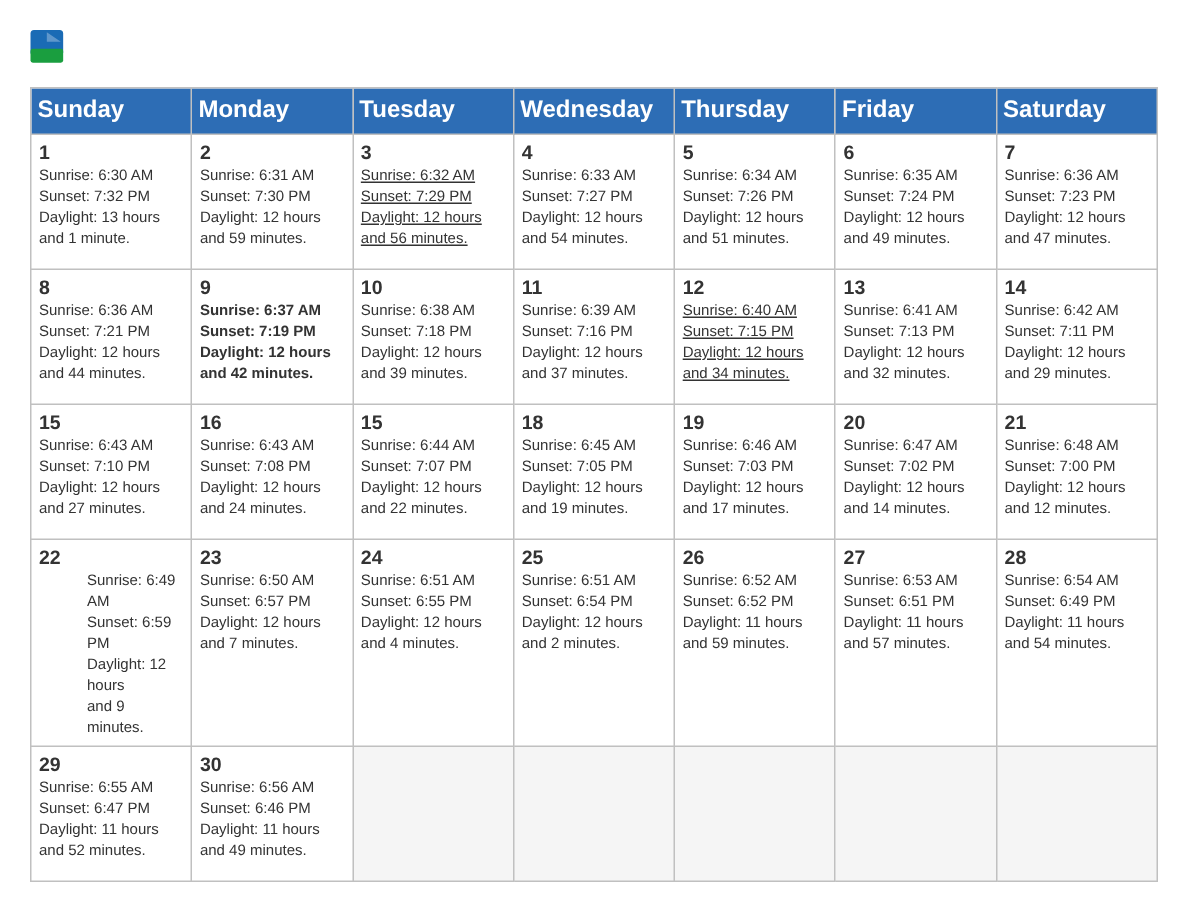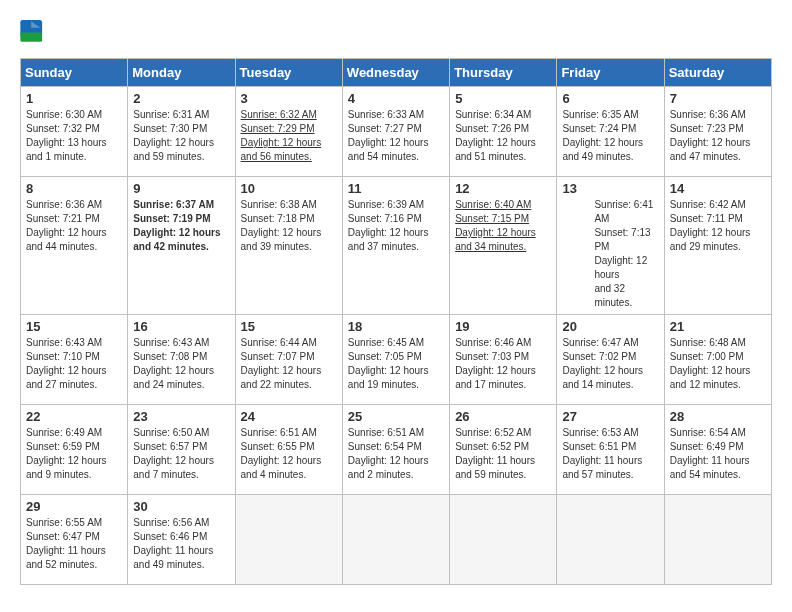--- a/index.html
+++ b/index.html
@@ -47,21 +47,21 @@
       color: #555;
     }
     table {
       width: 100%;
       border-collapse: collapse;
       table-layout: fixed;
     }
     th {
       background-color: #2d6db5;
       color: #fff;
-      font-size: 13px;
+      font-size: 16px;
       font-weight: bold;
       padding: 6px 4px;
       text-align: left;
       border: 1px solid #c0c0c0;
     }
     td {
       border: 1px solid #c0c0c0;
       vertical-align: top;
       padding: 4px 5px;
       font-size: 10.5px;
@@ -199,21 +199,21 @@
         </td>
         <td>
           <span class="day-num">12</span>
           <div class="day-info" style="white-space: pre-line; text-decoration: underline;">Sunrise: 6:40 AM
 Sunset: 7:15 PM
 Daylight: 12 hours
 and 34 minutes.</div>
         </td>
         <td>
           <span class="day-num">13</span>
-          <div class="day-info" style="white-space: pre-line; margin-left: 32px;">Sunrise: 6:41 AM
+          <div class="day-info" style="white-space: pre-line;">Sunrise: 6:41 AM
 Sunset: 7:13 PM
 Daylight: 12 hours
 and 32 minutes.</div>
         </td>
         <td>
           <span class="day-num">14</span>
           <div class="day-info" style="white-space: pre-line;">Sunrise: 6:42 AM
 Sunset: 7:11 PM
 Daylight: 12 hours
 and 29 minutes.</div>
@@ -266,21 +266,21 @@
           <span class="day-num">21</span>
           <div class="day-info" style="white-space: pre-line;">Sunrise: 6:48 AM
 Sunset: 7:00 PM
 Daylight: 12 hours
 and 12 minutes.</div>
         </td>
       </tr>
       <tr>
         <td>
           <span class="day-num">22</span>
-          <div class="day-info" style="white-space: pre-line;">Sunrise: 6:49 AM
+          <div class="day-info" style="white-space: pre-line; margin-left: 32px;">Sunrise: 6:49 AM
 Sunset: 6:59 PM
 Daylight: 12 hours
 and 9 minutes.</div>
         </td>
         <td>
           <span class="day-num">23</span>
           <div class="day-info" style="white-space: pre-line;">Sunrise: 6:50 AM
 Sunset: 6:57 PM
 Daylight: 12 hours
 and 7 minutes.</div>

